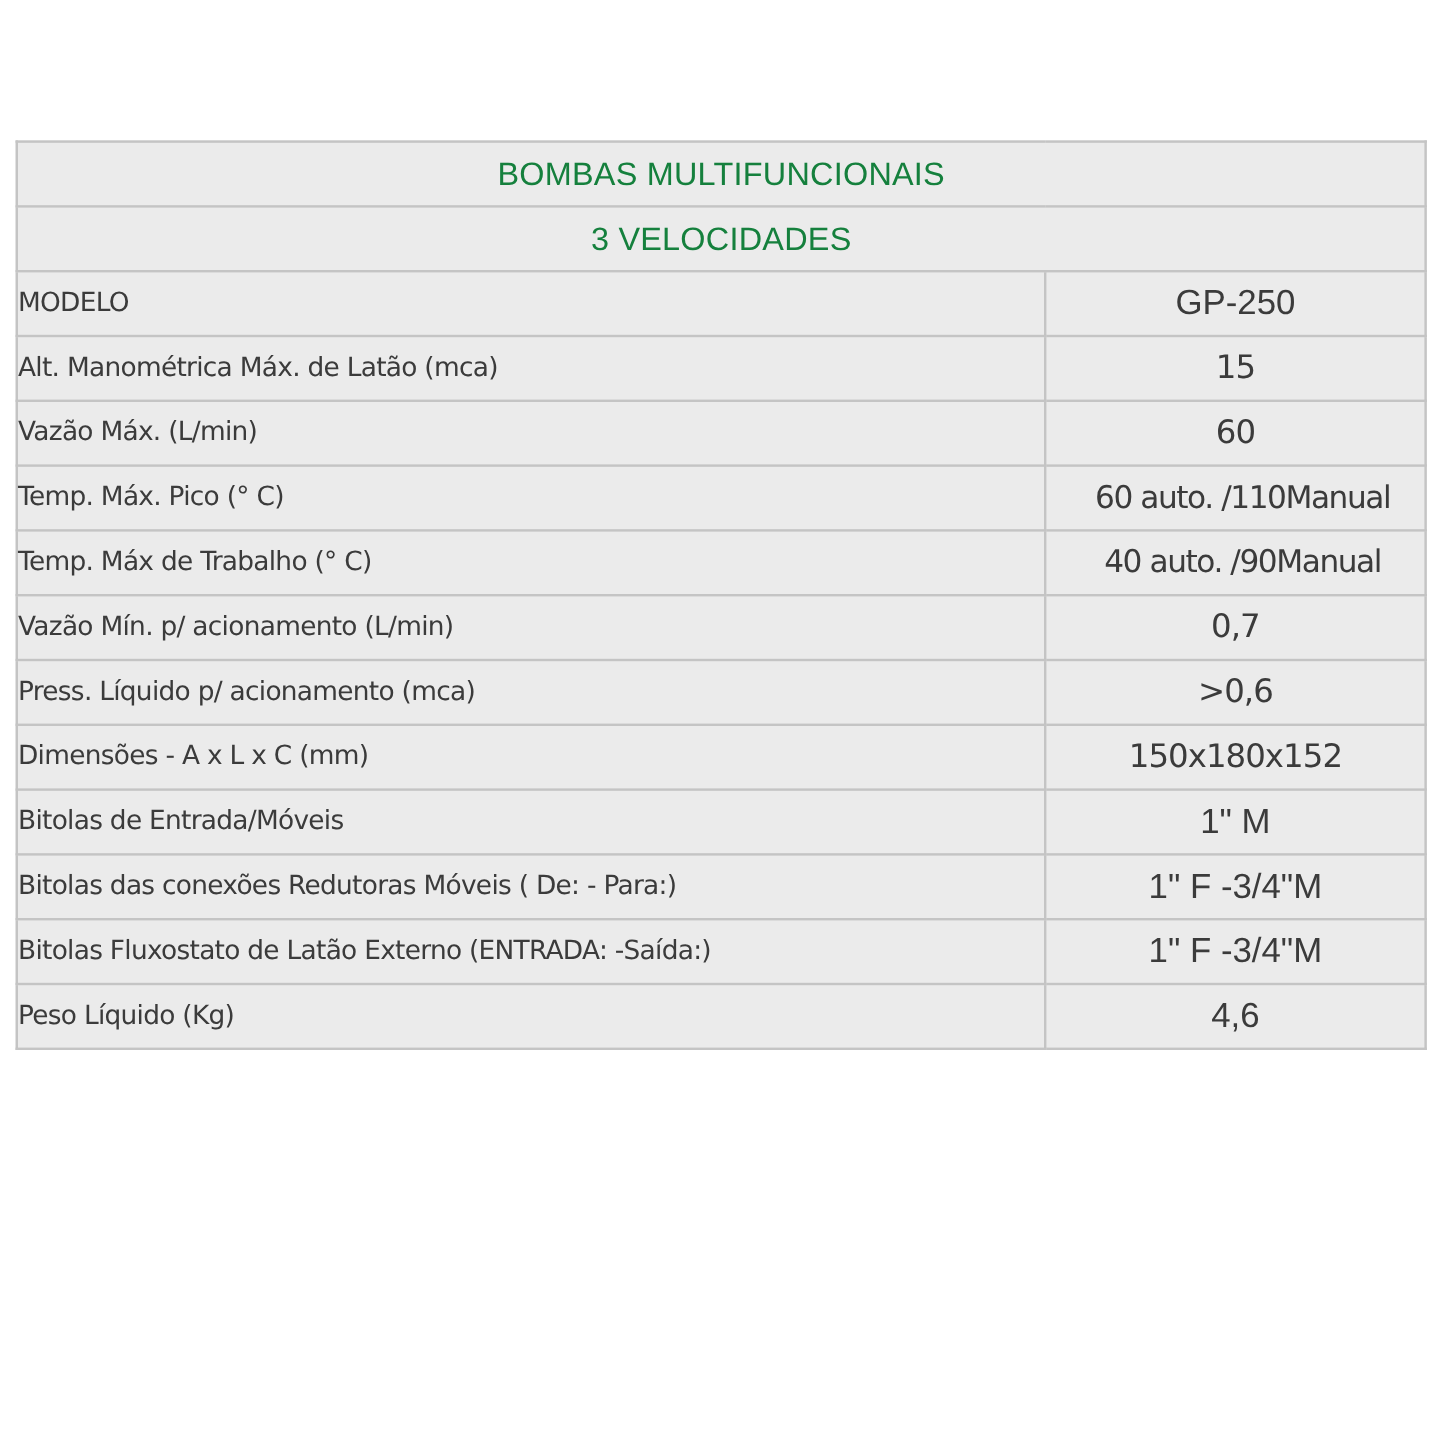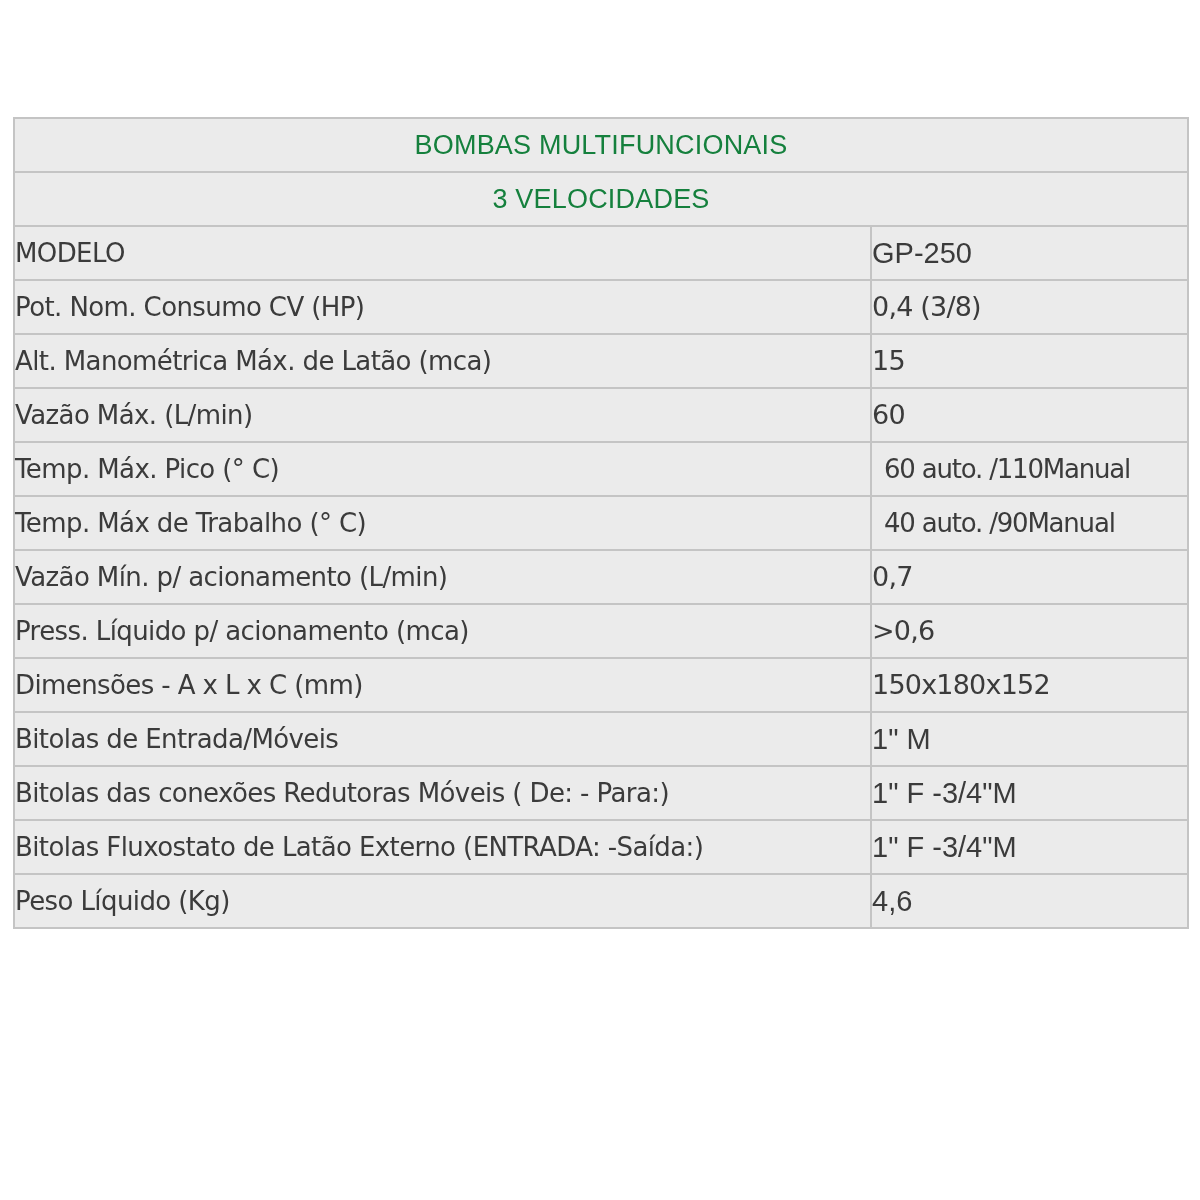--- a/index.html
+++ b/index.html
@@ -36,35 +36,35 @@
     font-family: "Liberation Sans", sans-serif;
     font-size: 27px;
     color: #15803d;
     letter-spacing: 0.2px;
   }
   .spec-table .label-cell {
     width: 853px;
     text-align: left;
     padding-left: 0;
     font-family: "DejaVu Sans", sans-serif;
-    font-size: 26px;
+    font-size: 22px;
     letter-spacing: -0.6px;
     color: #3b3b3b;
   }
   .spec-table .value-cell {
-    text-align: left;
+    text-align: center;
     font-family: "DejaVu Sans", sans-serif;
     font-size: 27px;
     letter-spacing: -0.8px;
     color: #3b3b3b;
   }
   .spec-table .value-cell.tight {
     font-size: 26px;
     letter-spacing: -1.2px;
-    text-align: left;
+    text-align: center;
     padding-left: 12px;
   }
   .spec-table .value-cell.arial {
     font-family: "Liberation Sans", sans-serif;
     font-size: 29px;
     letter-spacing: 0;
   }
 </style>
 </head>
 <body>
@@ -77,24 +77,20 @@
   <tbody>
     <tr>
       <td colspan="2" class="head-cell">BOMBAS MULTIFUNCIONAIS</td>
     </tr>
     <tr>
       <td colspan="2" class="head-cell">3 VELOCIDADES</td>
     </tr>
     <tr>
       <td class="label-cell">MODELO</td>
       <td class="value-cell arial">GP-250</td>
-    </tr>
-    <tr>
-      <td class="label-cell">Pot. Nom. Consumo CV (HP)</td>
-      <td class="value-cell">0,4 (3/8)</td>
     </tr>
     <tr>
       <td class="label-cell">Alt. Manométrica Máx. de Latão (mca)</td>
       <td class="value-cell">15</td>
     </tr>
     <tr>
       <td class="label-cell">Vazão Máx. (L/min)</td>
       <td class="value-cell">60</td>
     </tr>
     <tr>

